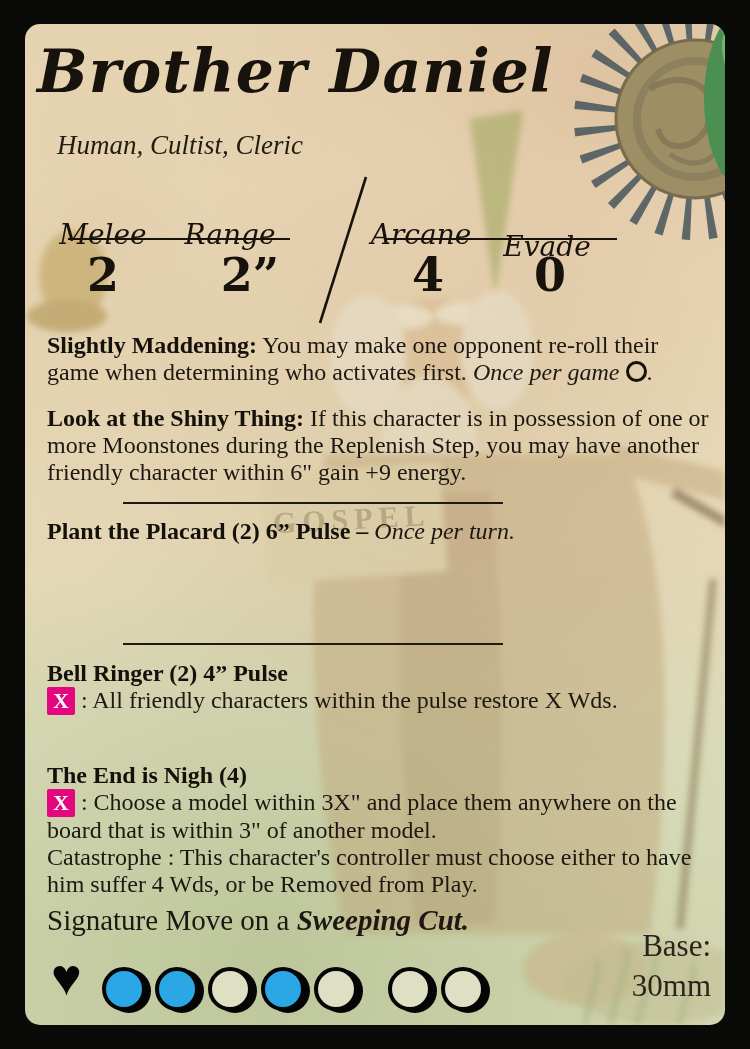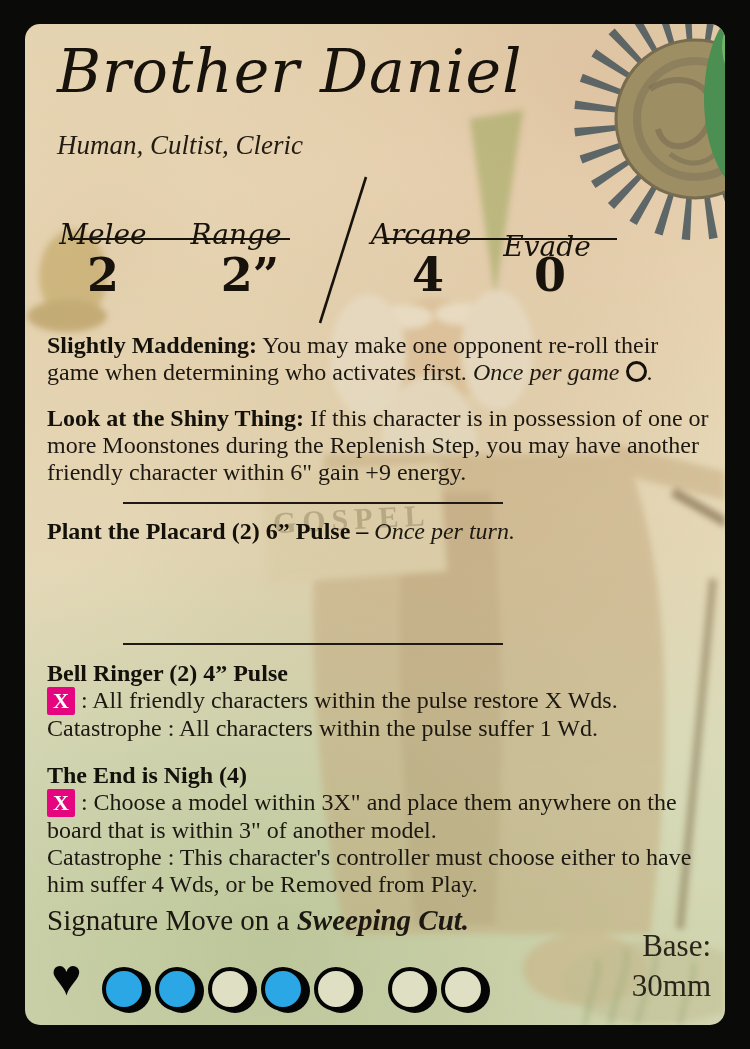--- a/index.html
+++ b/index.html
@@ -14,22 +14,22 @@
           radial-gradient(circle at 58% 44%, rgba(195,170,130,.28), transparent 46%),
           radial-gradient(circle at 35% 92%, rgba(150,170,115,.35), transparent 42%),
           linear-gradient(180deg,#e7d7b5 0%,#edddbd 16%,#e9dab9 36%,#e5d8b7 52%,
                           #dfd8b7 62%,#dadab8 70%,#d6d9b6 80%,#d2d6b0 90%,#d1d5b0 100%);}
   .art{position:absolute;inset:0;opacity:.5;filter:blur(3px);}
   .emblem{position:absolute;left:545px;top:-35px;width:180px;height:290px;opacity:.92;}
   .gospel{position:absolute;left:240px;top:462px;width:220px;height:70px;opacity:.32;}
   .gospel text{font-family:"Liberation Serif",serif;font-size:30px;letter-spacing:6px;
         fill:#6f5f3e;font-weight:bold;}
   .title{position:absolute;left:12px;top:12px;width:620px;
-        font-family:"DejaVu Serif",serif;font-style:italic;font-weight:400;
-        font-size:60px;color:#17120b;letter-spacing:1px;white-space:nowrap;margin-left:20px;}
+        font-family:"DejaVu Serif",serif;font-style:italic;font-weight:700;
+        font-size:60px;color:#17120b;letter-spacing:1px;white-space:nowrap;}
   .subtitle{position:absolute;left:32px;top:106px;font-style:italic;
         font-size:27px;color:#231c12;}
   .stat-label{position:absolute;width:130px;text-align:center;
         font-family:"DejaVu Serif",serif;font-style:italic;font-size:28px;color:#17120b;margin-top:30px;}
   .stat-line{position:absolute;height:2px;background:#17130c;}
   .stat-value{position:absolute;width:130px;text-align:center;
         font-family:"DejaVu Serif",serif;font-weight:bold;font-size:46px;color:#17120b;}
   .slash{position:absolute;left:285px;top:150px;width:70px;height:152px;}
   .ability{position:absolute;left:22px;width:668px;font-size:24px;line-height:27px;
         color:var(--ink,#1d1812);}
@@ -94,21 +94,21 @@
       <path d="M100,165 C125,185 155,170 152,140" fill="none" stroke="#6d6349" stroke-width="5" opacity="0.5"></path>
       <ellipse cx="182" cy="110" rx="48" ry="95" fill="#3f8a4b"></ellipse>
       <ellipse cx="196" cy="158" rx="35" ry="72" fill="#2f6639"></ellipse>
       <ellipse cx="172" cy="58" rx="20" ry="32" fill="#6fbf6a" opacity="0.8"></ellipse>
     </svg>
 
     <div class="title">Brother Daniel</div>
     <div class="subtitle">Human, Cultist, Cleric</div>
 
     <div class="stat-label" style="left:13px;top:164px">Melee</div>
-    <div class="stat-label" style="left:146px;top:164px">Range</div>
+    <div class="stat-label" style="left:140px;top:164px">Range</div>
     <div class="stat-label" style="left:331px;top:164px">Arcane</div>
     <div class="stat-label" style="left:457px;top:176px">Evade</div>
     <div class="stat-line" style="left:43px;top:214px;width:222px"></div>
     <div class="stat-line" style="left:360px;top:214px;width:232px"></div>
     <svg class="slash" viewBox="0 0 70 152">
       <line x1="56" y1="3" x2="10" y2="149" stroke="#17130c" stroke-width="2.6"></line>
     </svg>
     <div class="stat-value" style="left:13px;top:224px">2</div>
     <div class="stat-value" style="left:160px;top:224px">2”</div>
     <div class="stat-value" style="left:338px;top:224px">4</div>
@@ -136,21 +136,20 @@
     </div>
 
     <div class="divider" style="top:619px"></div>
 
     <div class="ability" style="top:636px">
       <div><b>Bell Ringer (2) 4” Pulse</b></div>
       <div>
         <span class="xbox">X</span>
         <span>: All friendly characters within the pulse restore X Wds.</span>
       </div>
-      <div>Catastrophe : All characters within the pulse suffer 1 Wd.</div>
     </div>
 
     <div class="ability" style="top:738px">
       <div><b>The End is Nigh (4)</b></div>
       <div>
         <span class="xbox">X</span>
         <span>: Choose a model within 3X" and place them anywhere on the board that is within 3" of another model.</span>
       </div>
       <div>Catastrophe : This character's controller must choose either to have him suffer 4 Wds, or be Removed from Play.</div>
     </div>

